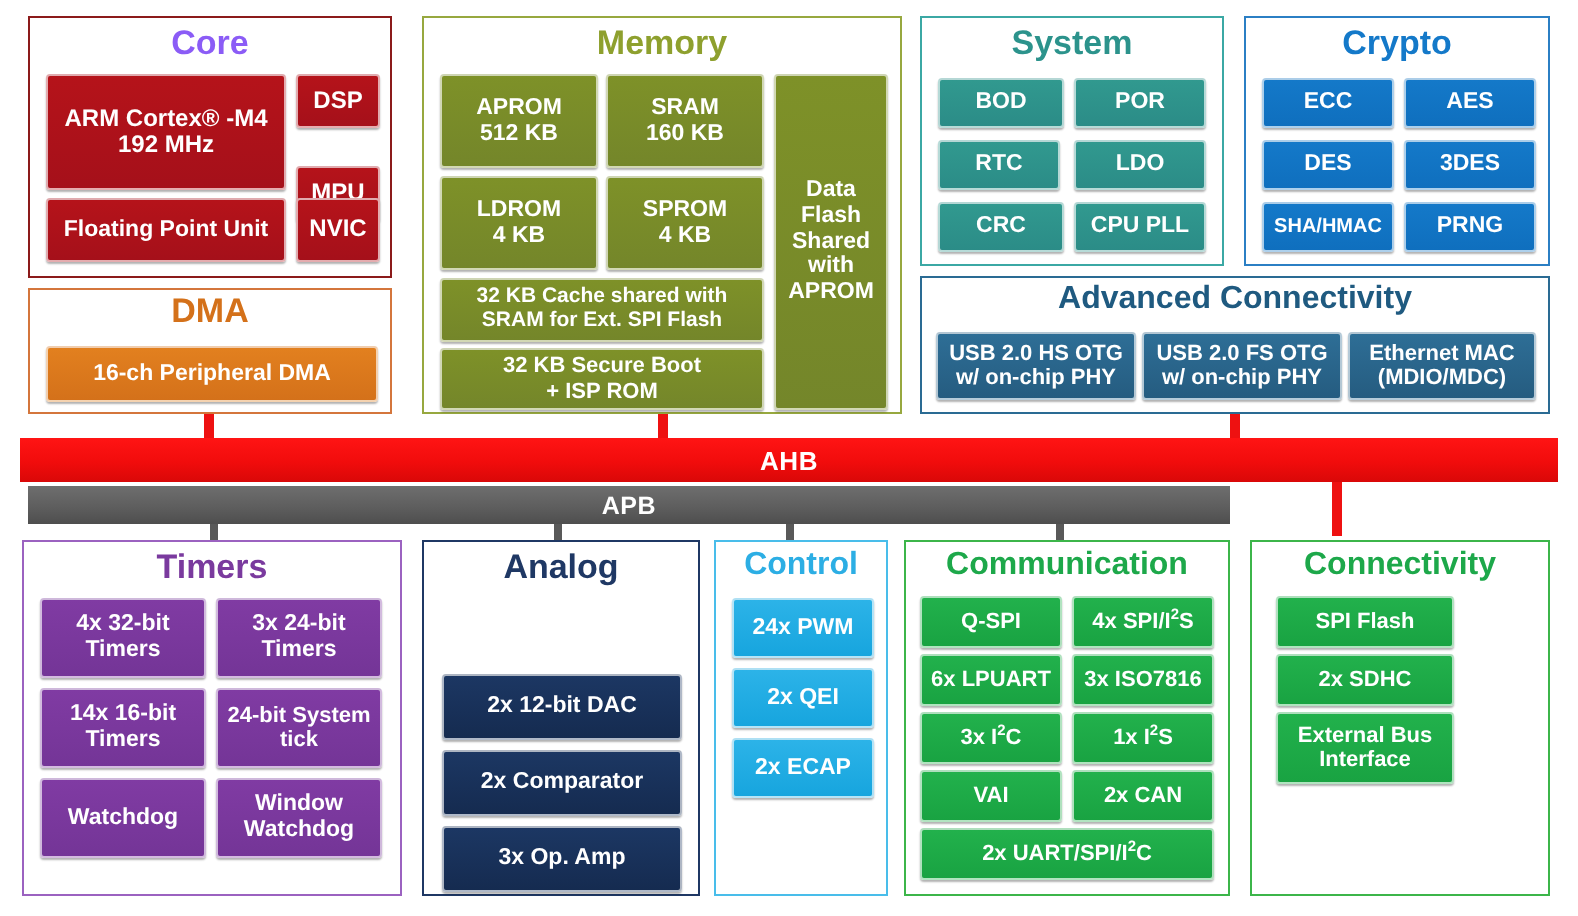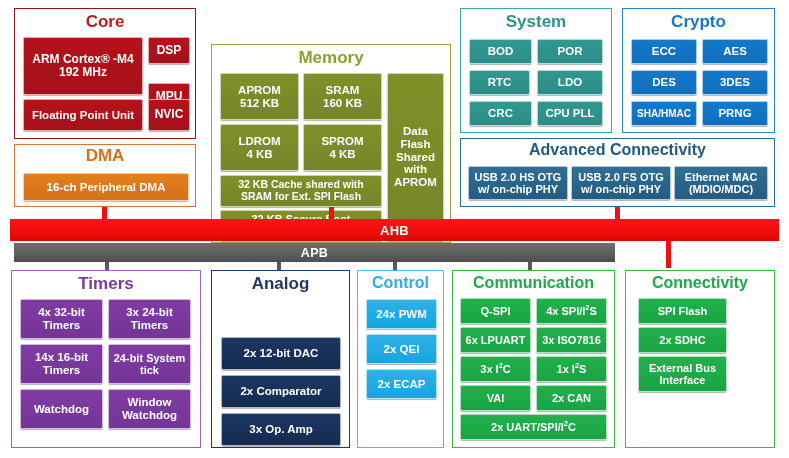--- a/index.html
+++ b/index.html
@@ -45,27 +45,27 @@
     border-radius: 2px;
     border: 1px solid rgba(255,255,255,0.65);
     box-shadow: 0 1px 1px rgba(0,0,0,0.30);
     overflow: hidden;
   }
   .blk span { display: block; padding: 0 2px; }
 
   
   .t-core   { border-color: #8B1A1A; }
   .c-core   { background: linear-gradient(180deg,#B5131A 0%,#A5101A 100%); }
-  .ti-core  { color: #b91c1c; }
+  .ti-core  { color: #8b5cf6; }
 
   .t-dma    { border-color: #D4763C; }
   .c-dma    { background: linear-gradient(180deg,#E2801F 0%,#D4711A 100%); }
   .ti-dma   { color: #D4711A; }
 
-  .t-mem    { border-color: #97A83F; margin-top: 36px; }
+  .t-mem    { border-color: #97A83F; }
   .c-mem    { background: linear-gradient(180deg,#7E9128 0%,#74862A 100%); }
   .ti-mem   { color: #8EA02E; }
 
   .t-sys    { border-color: #3BA8A4; }
   .c-sys    { background: linear-gradient(180deg,#31998F 0%,#2B8C87 100%); }
   .ti-sys   { color: #2C938C; }
 
   .t-cry    { border-color: #2B7FC4; }
   .c-cry    { background: linear-gradient(180deg,#1479C9 0%,#0F6FBE 100%); }
   .ti-cry   { color: #1479C9; }

